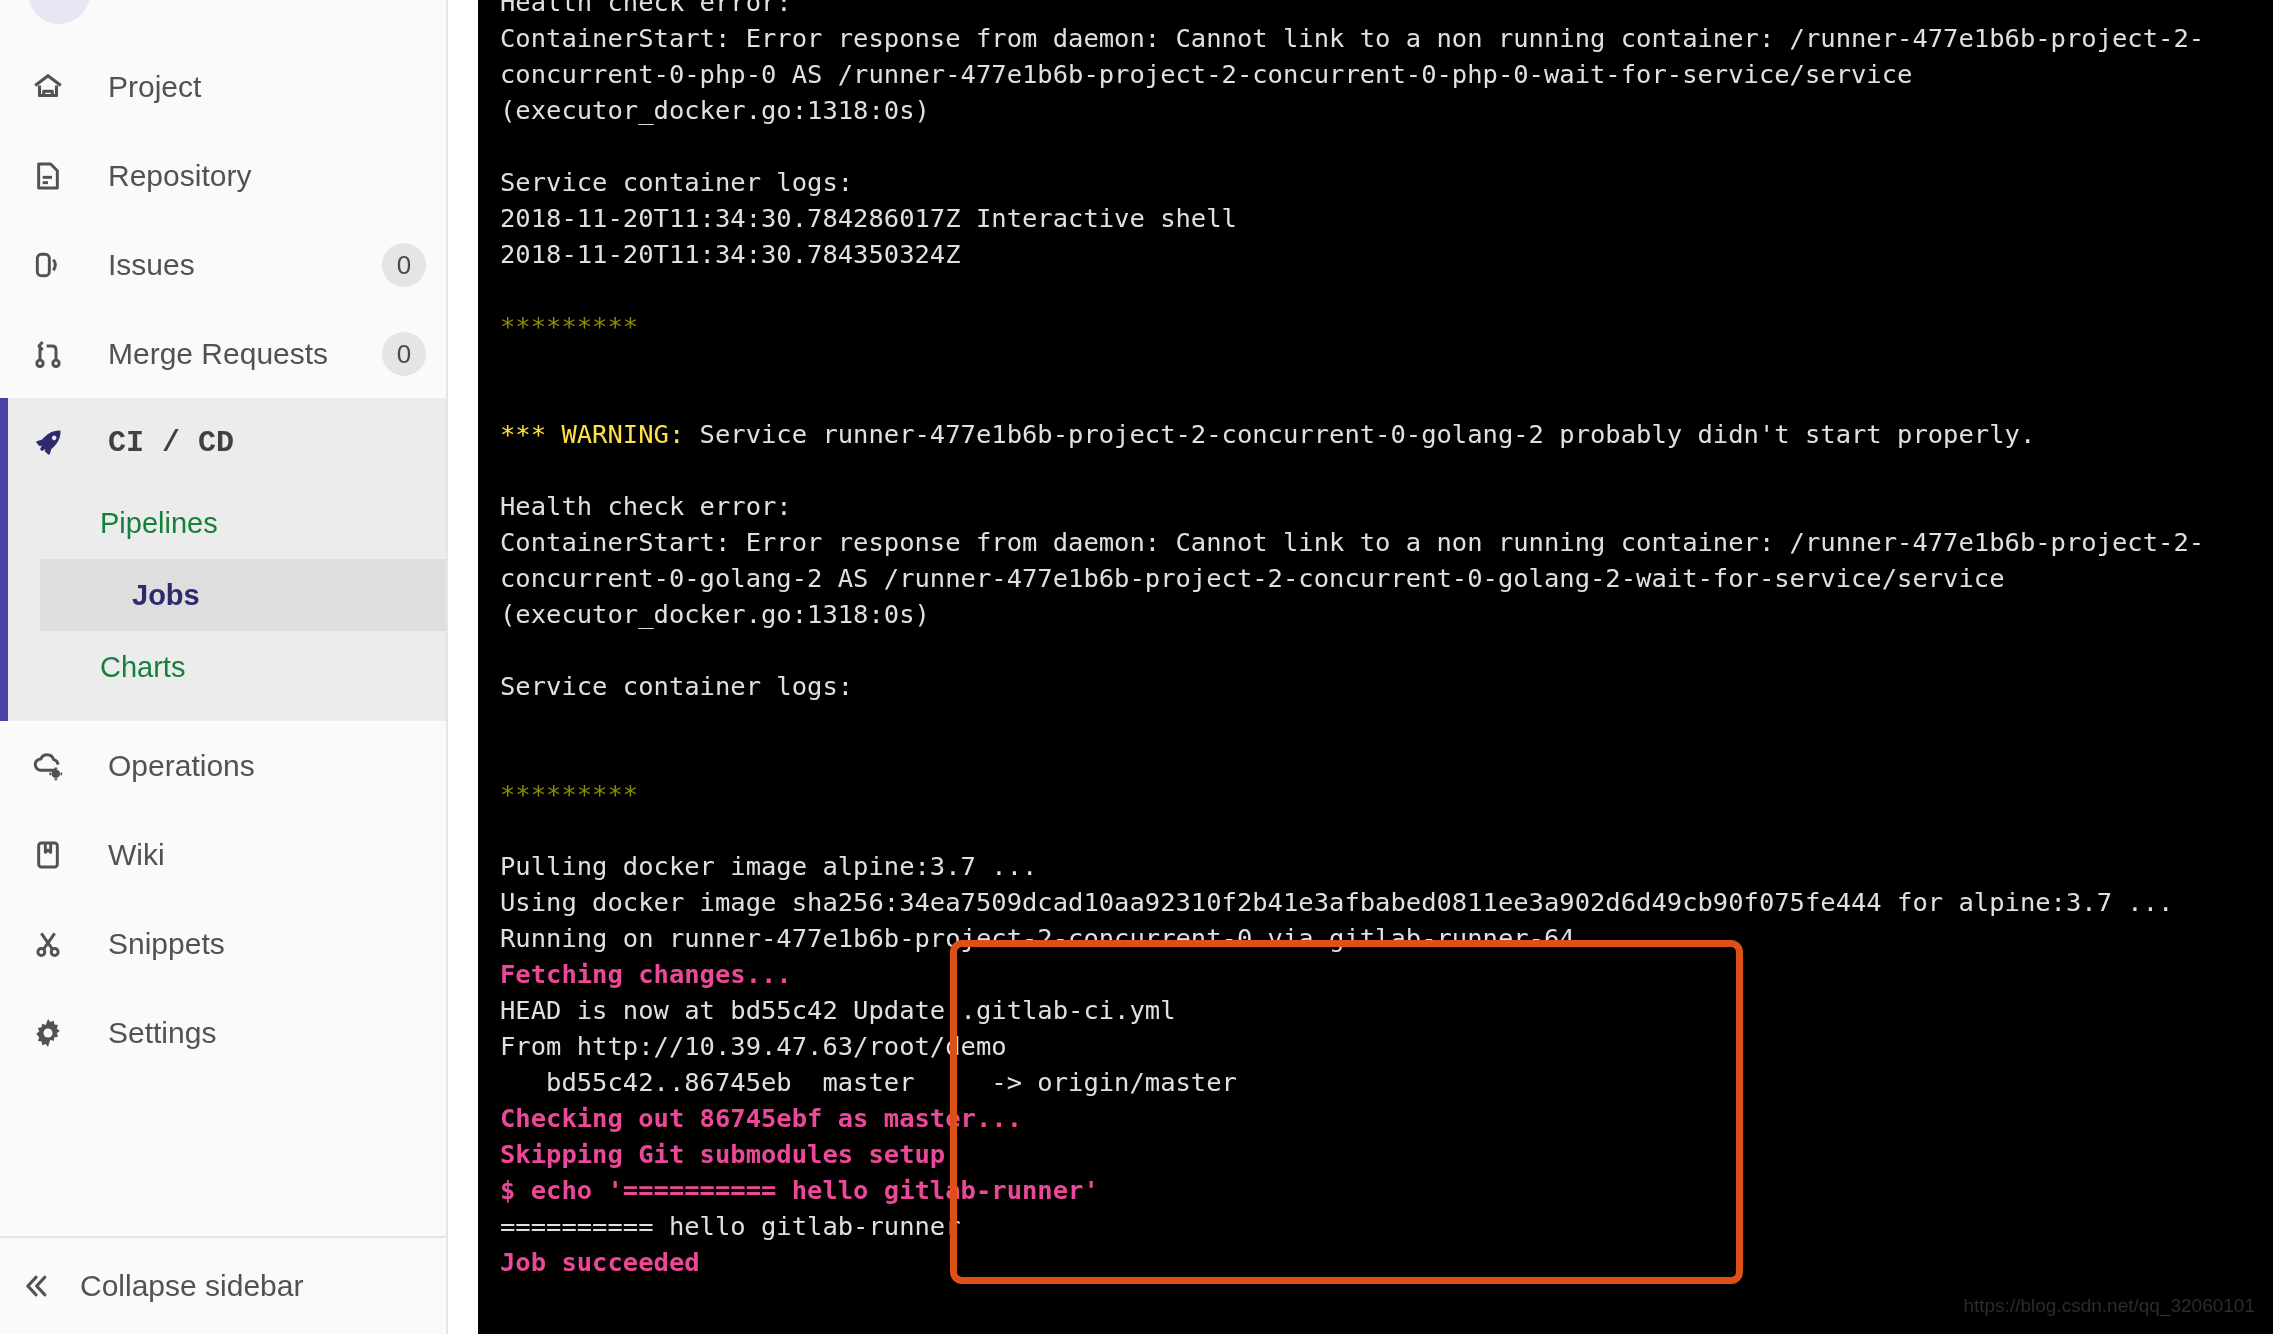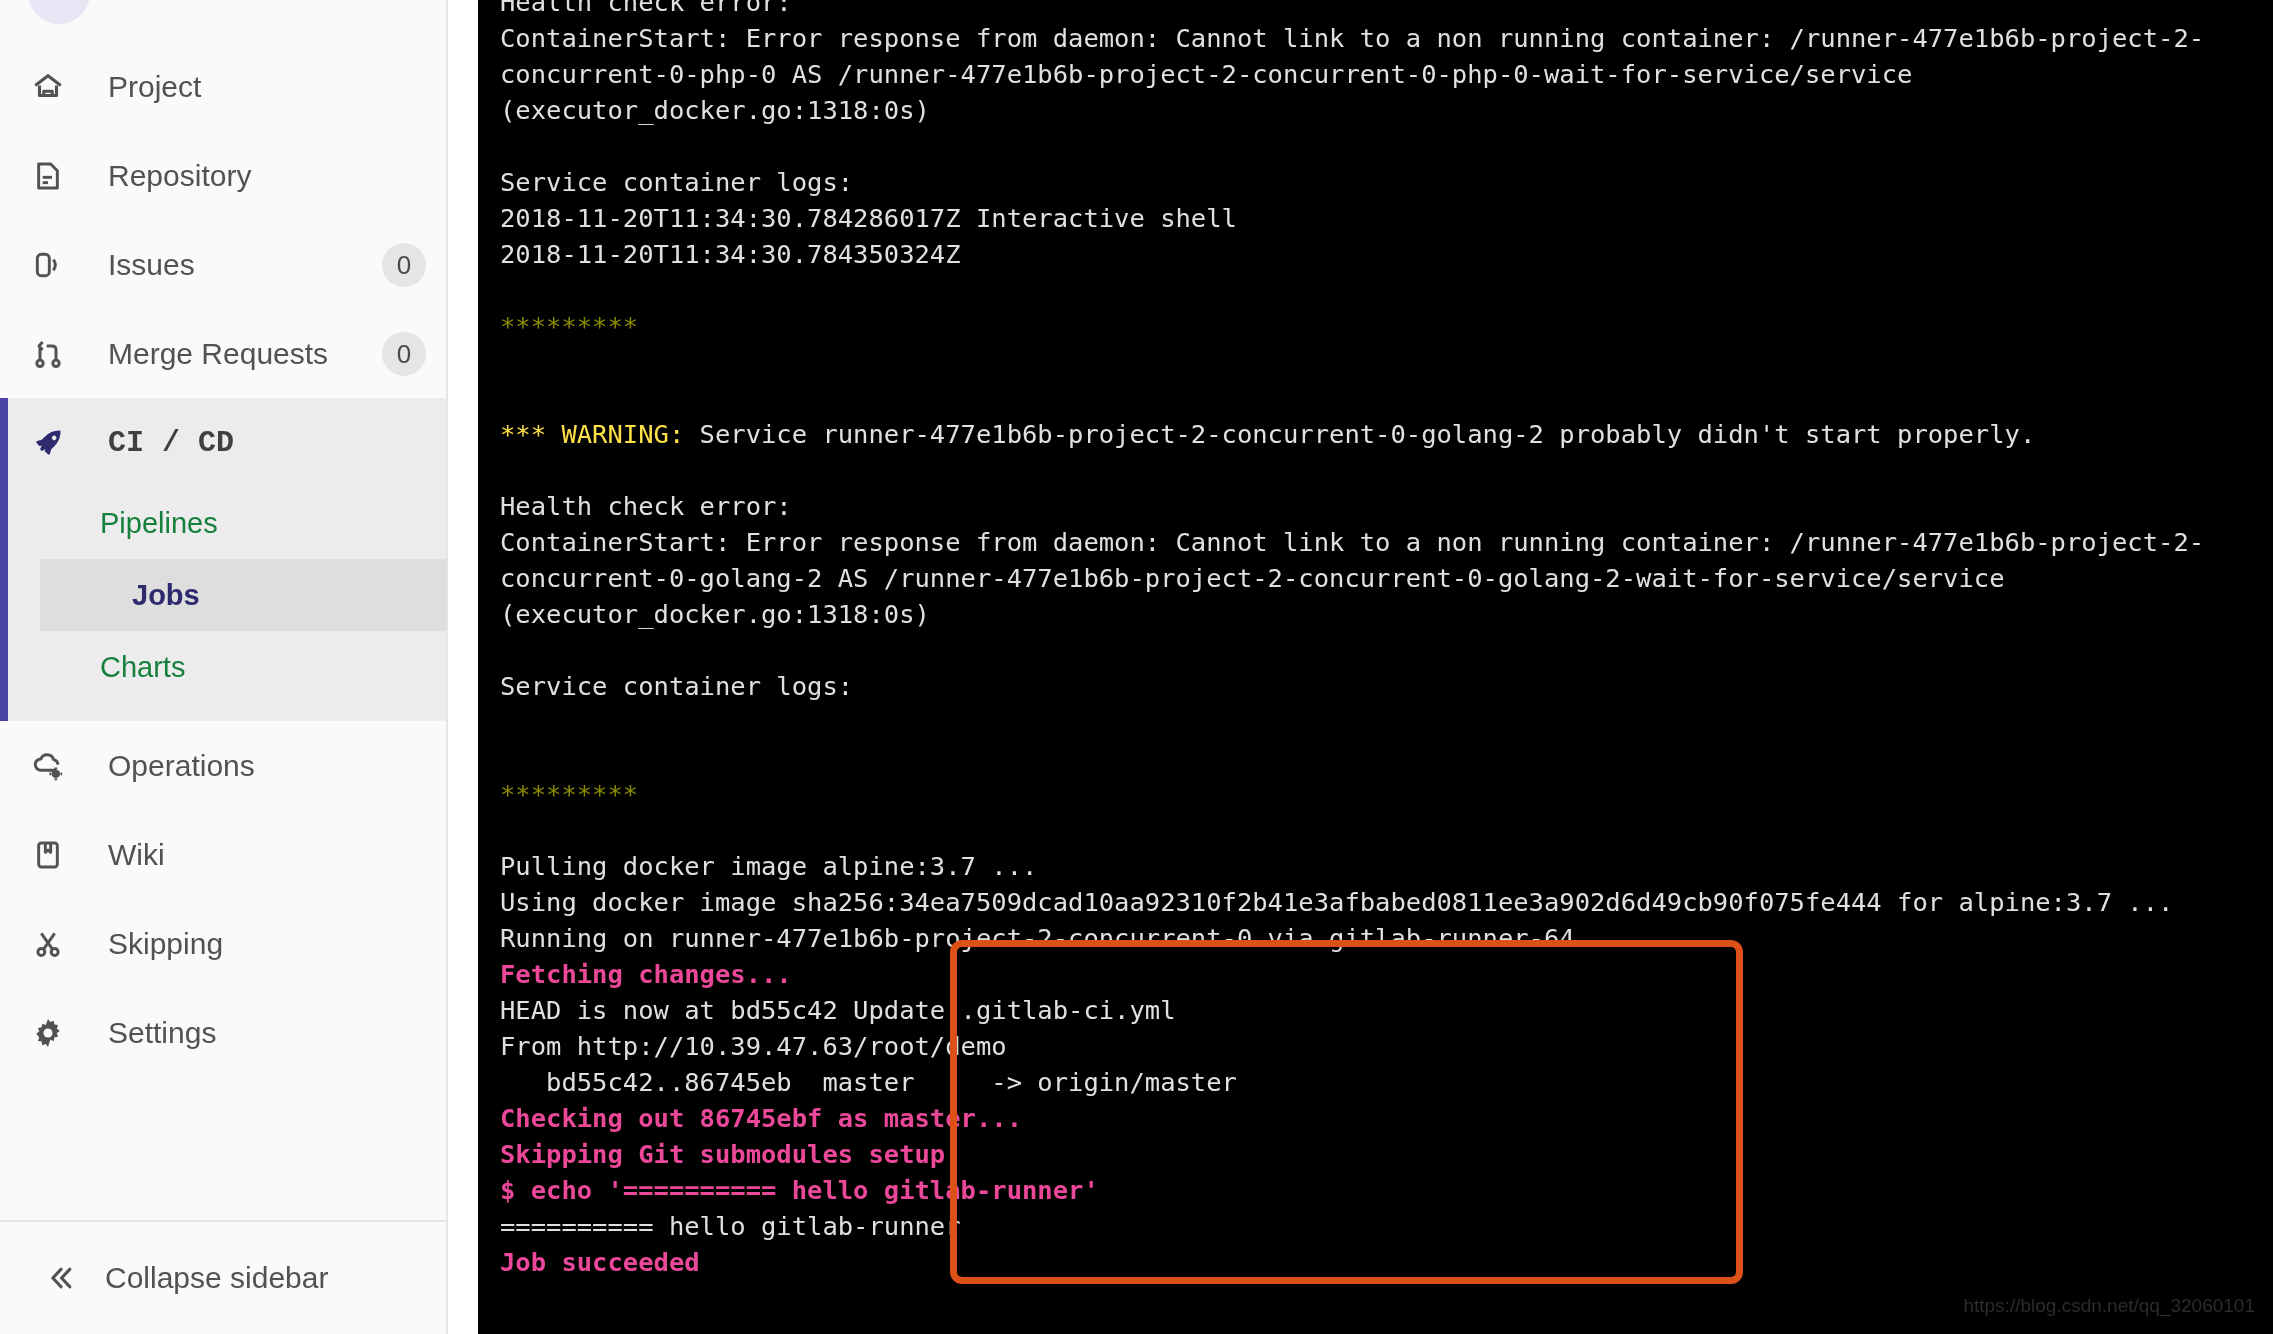--- a/index.html
+++ b/index.html
@@ -123,22 +123,22 @@
     position: absolute;
     left: 0;
     bottom: 0;
     width: 446px;
     border-top: 2px solid #e5e5e5;
     background: #fafafa;
   }
   .collapse-row {
     display: flex;
     align-items: center;
-    height: 112px;
-    padding-left: 43px;
+    height: 96px;
+    padding-left: 18px;
     font-size: 30px;
     color: #525252;
     cursor: pointer;
   }
   .collapse-row .ico { margin-right: 26px; width:36px; flex:0 0 36px;
       display:inline-flex; align-items:center; justify-content:center; }
 
   
   .gap {
     flex: 0 0 30px;
@@ -301,21 +301,21 @@
 
       <a class="nav-item">
         <span class="ico">
           <svg width="32" height="32" viewBox="0 0 24 24" fill="none" stroke="currentColor" stroke-width="2.2" stroke-linejoin="round">
             <circle cx="7" cy="18" r="2.6"></circle>
               <circle cx="17" cy="18" r="2.6"></circle>
             <path d="M8.6 16 L17 4"></path>
               <path d="M15.4 16 L7 4"></path>
           </svg>
         </span>
-        <span class="nav-label">Skipping</span>
+        <span class="nav-label">Snippets</span>
       </a>
 
       <a class="nav-item">
         <span class="ico">
           <svg width="34" height="34" viewBox="0 0 24 24" fill="currentColor">
             <path d="M12 2.2 l1.6 2.1 2.5-.9 .4 2.6 2.6 .4 -.9 2.5 2.1 1.6 -2.1 1.6 .9 2.5 -2.6 .4 -.4 2.6 -2.5-.9 L12 21.8 l-1.6-2.1 -2.5 .9 -.4-2.6 -2.6-.4 .9-2.5 L3.7 12.5 l2.1-1.6 -.9-2.5 2.6-.4 .4-2.6 2.5 .9 Z"></path>
             <circle cx="12" cy="12" r="3.2" fill="#fafafa"></circle>
           </svg>
         </span>
         <span class="nav-label">Settings</span>

